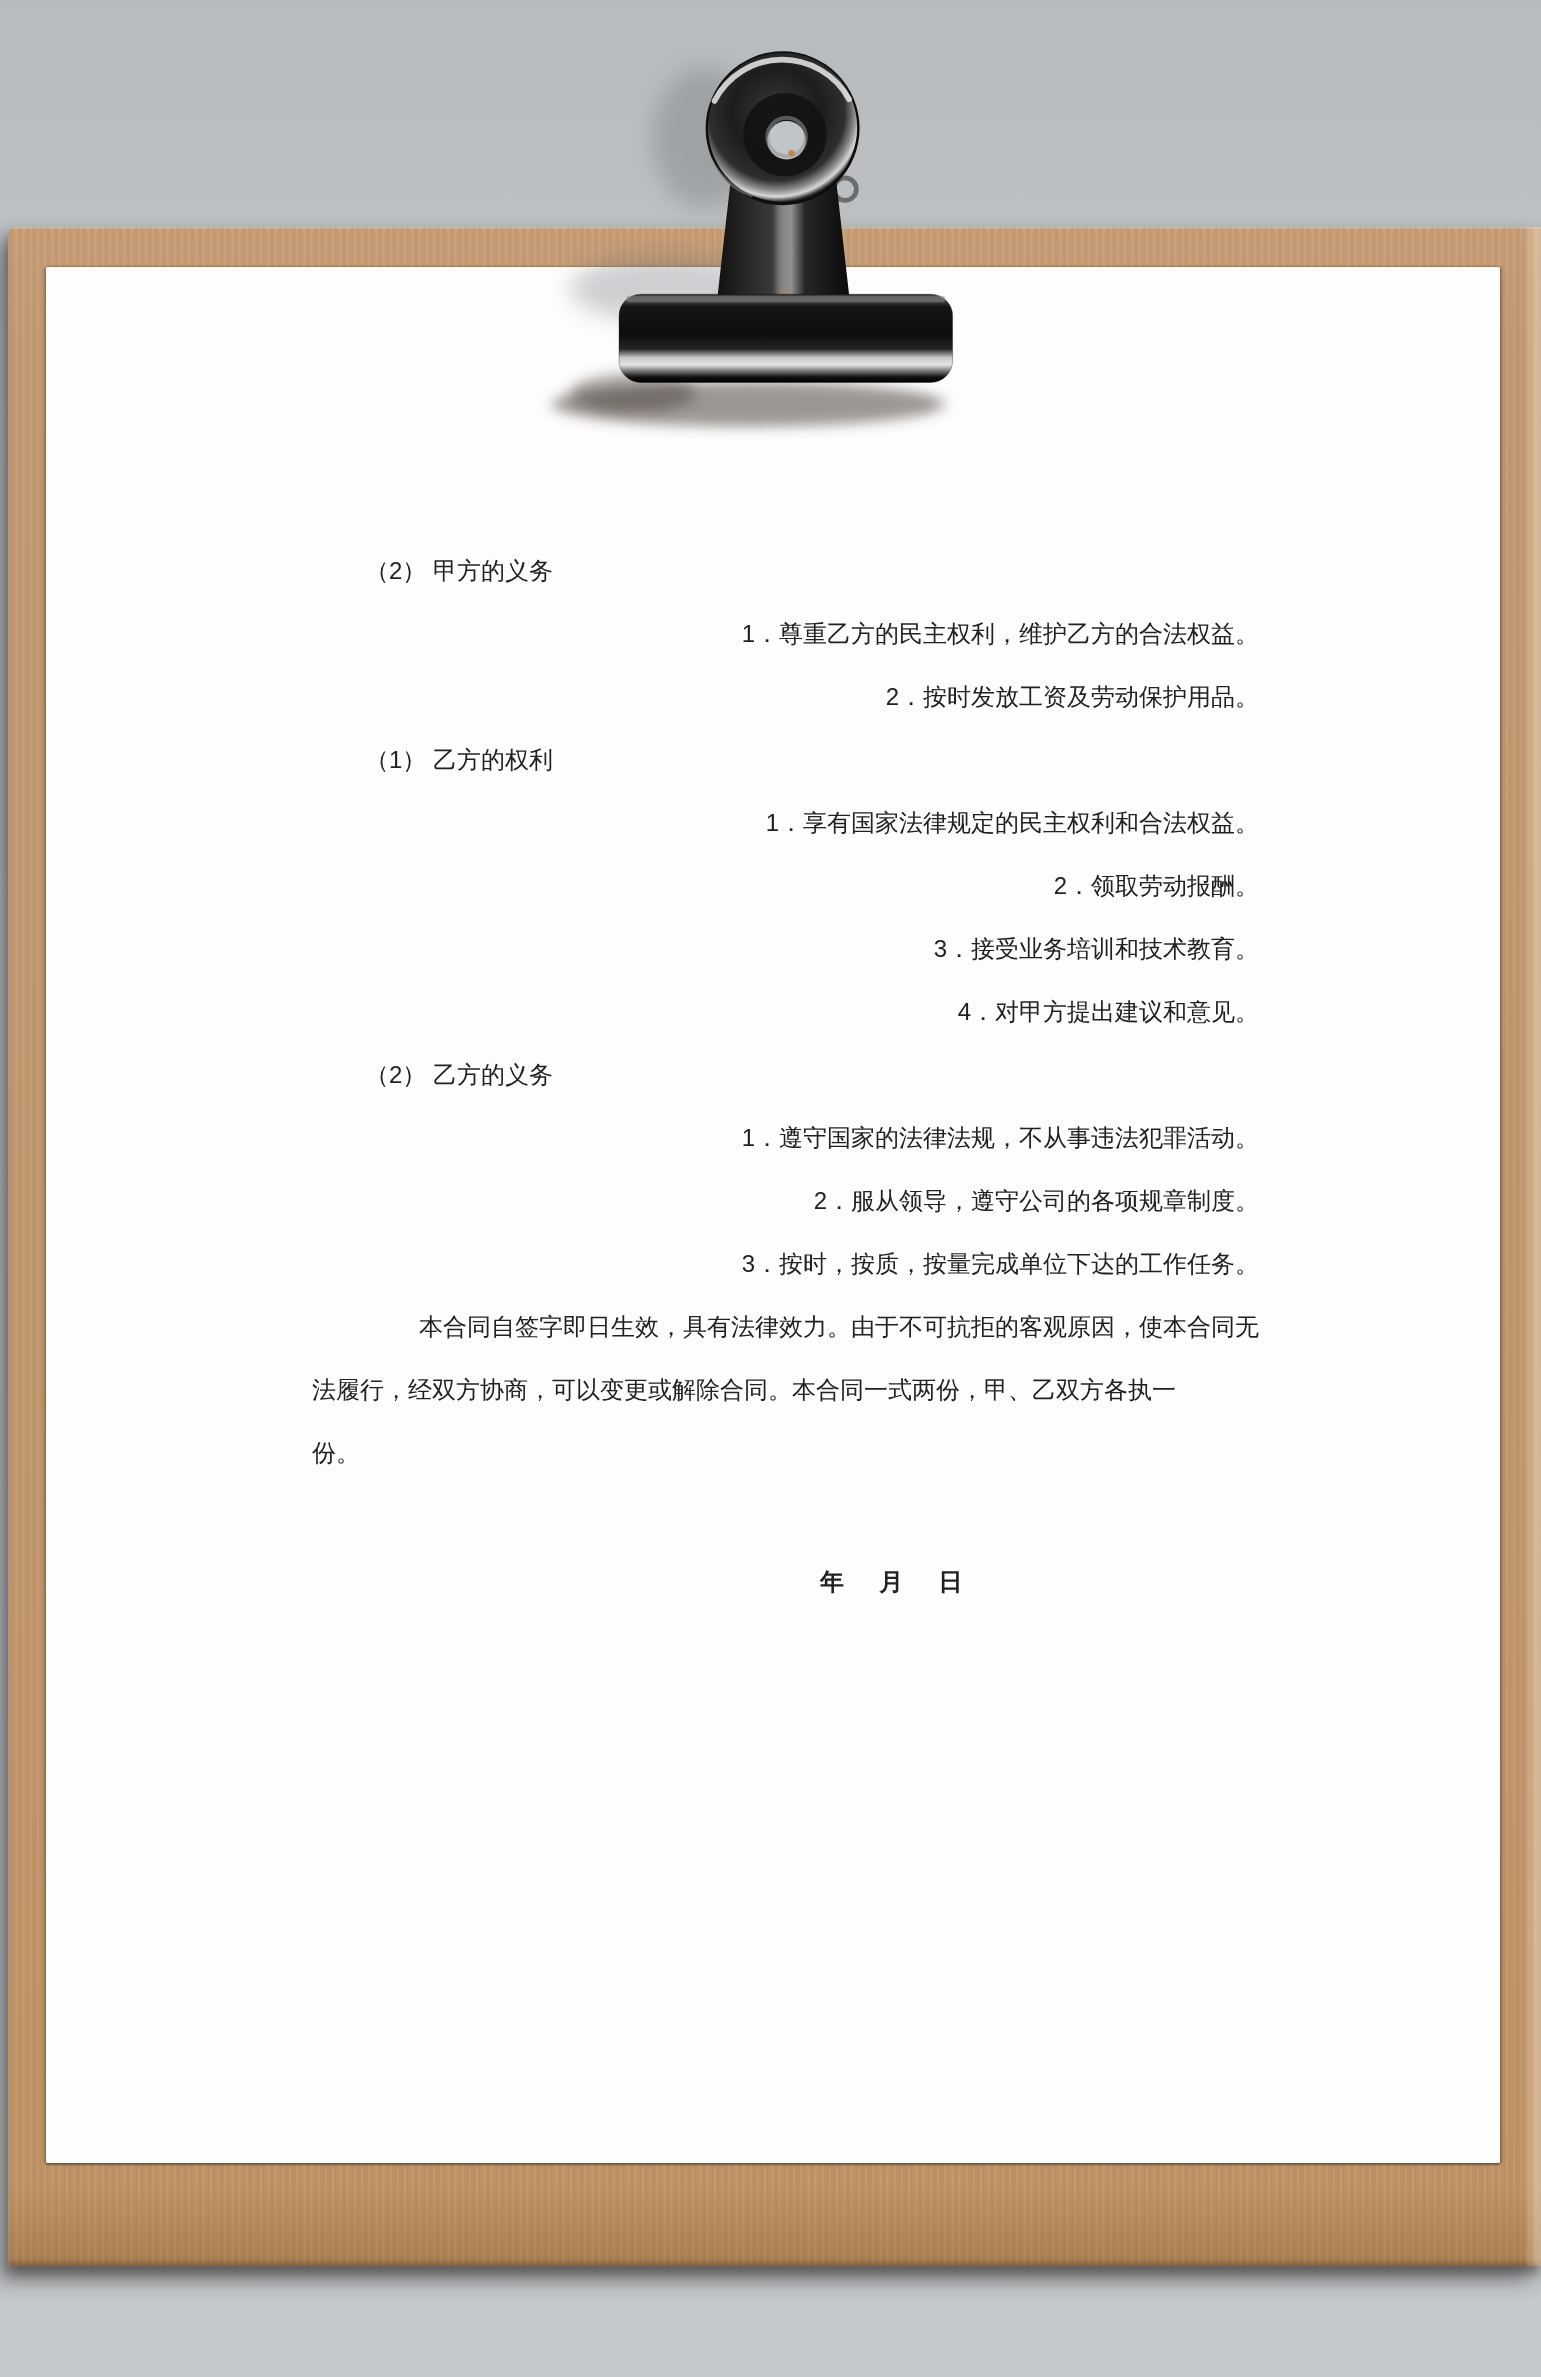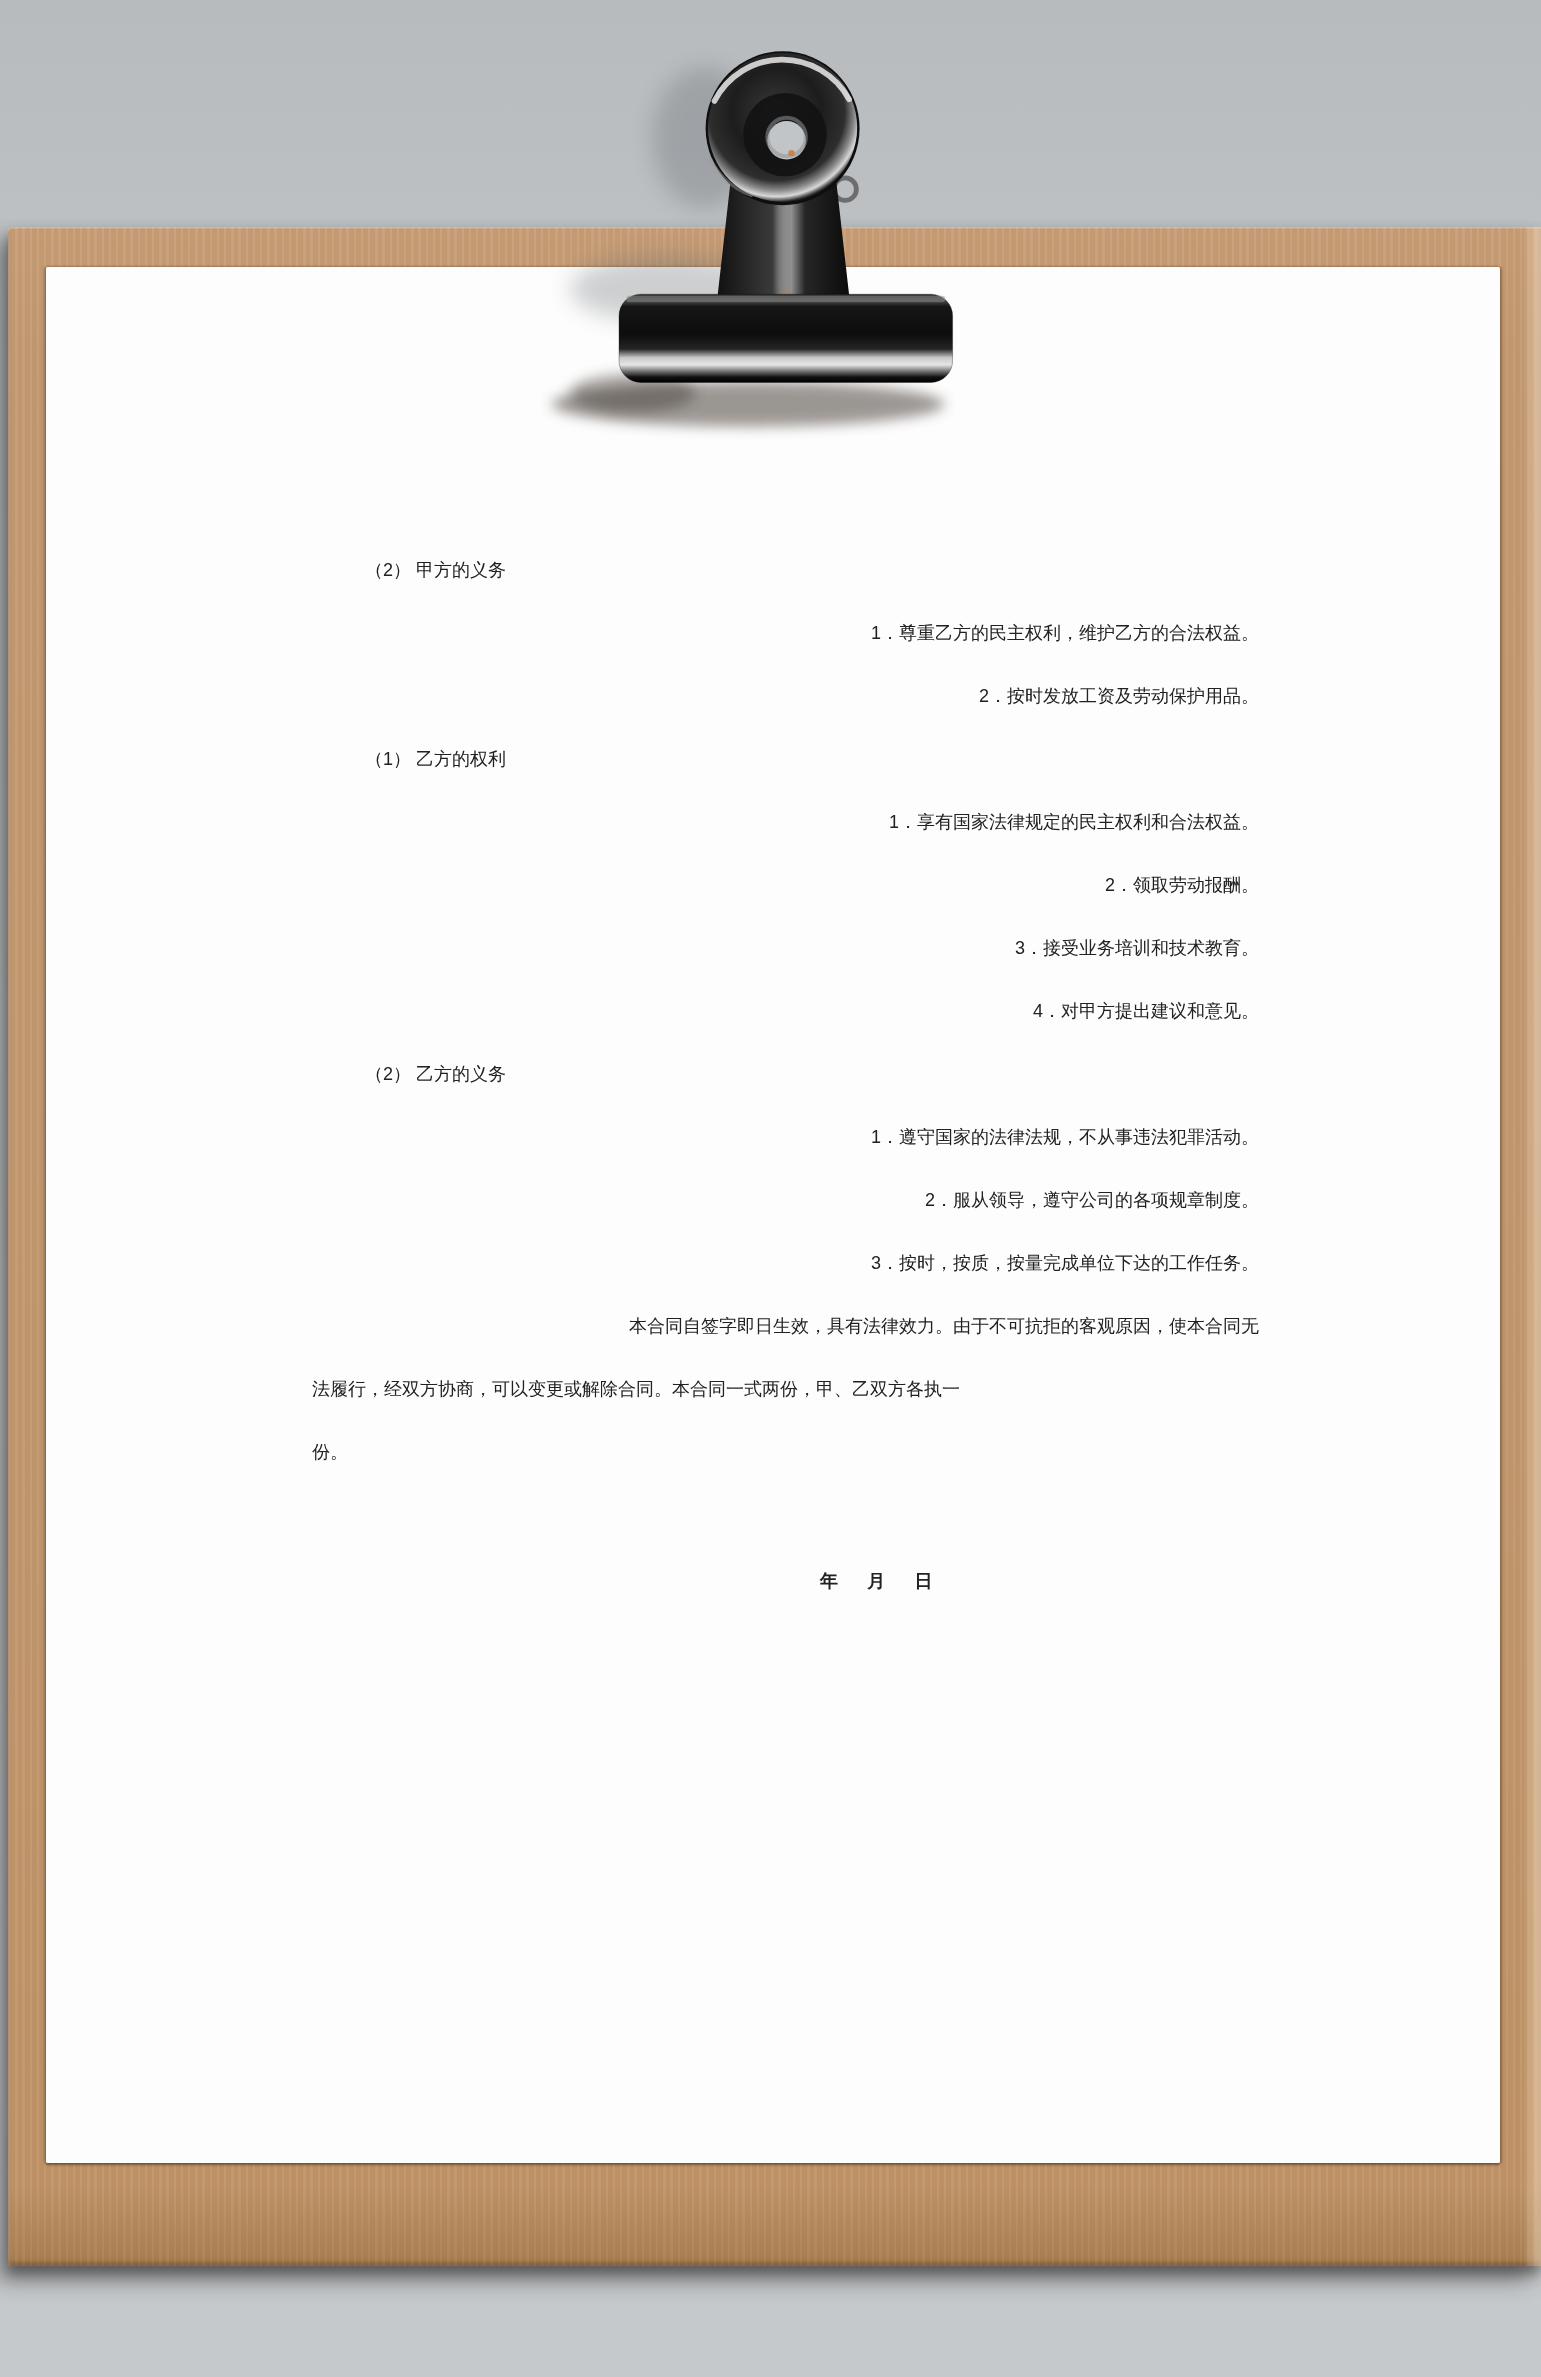--- a/index.html
+++ b/index.html
@@ -22,27 +22,27 @@
   }
   .board::after{ 
     content:"";position:absolute;top:0;right:0;width:17.7px;height:100%;
     background:linear-gradient(90deg,rgba(255,238,214,0),rgba(255,238,214,.5));
   }
   .paper{
     position:absolute;left:46px;top:267px;width:1454px;height:1896px;
     background:#fdfdfd;border-radius:1.6px;
     box-shadow:0 1.6px 2.4px rgba(70,45,20,.55), 1.6px 0 2.4px rgba(70,45,20,.3), -1.6px 0 2.4px rgba(70,45,20,.3);
   }
-  .doc{position:absolute;left:266px;top:0;width:947px;color:#212121;font-size:18px;}
+  .doc{position:absolute;left:266px;top:0;width:947px;color:#212121;font-size:24px;}
   #doc-lines{padding-top:272px;}
   .line{height:63px;line-height:63px;white-space:pre;}
   .line.head{padding-left:53px;}
   .line.item{padding-left:42px;text-align:right;}
   .line.para{padding-left:50px;text-align:right;}
-  .line.base{padding-left:0;font-family:Liberation Serif, serif;}
+  .line.base{padding-left:0;}
   .sig-row{position:relative;margin-top:60px;height:63px;line-height:63px;}
   .sig-a{display:inline-block;margin-left:32px;}
   .sig-b{position:absolute;left:419px;top:0;}
   .date-row{margin-top:66px;height:63px;line-height:63px;padding-left:508px;letter-spacing:5.6px;font-weight:bold;}
   svg.clip{position:absolute;left:514px;top:24px;width:449px;height:425px;overflow:visible;}
 </style>
 </head>
 <body>
 
 <div class="board"></div>

